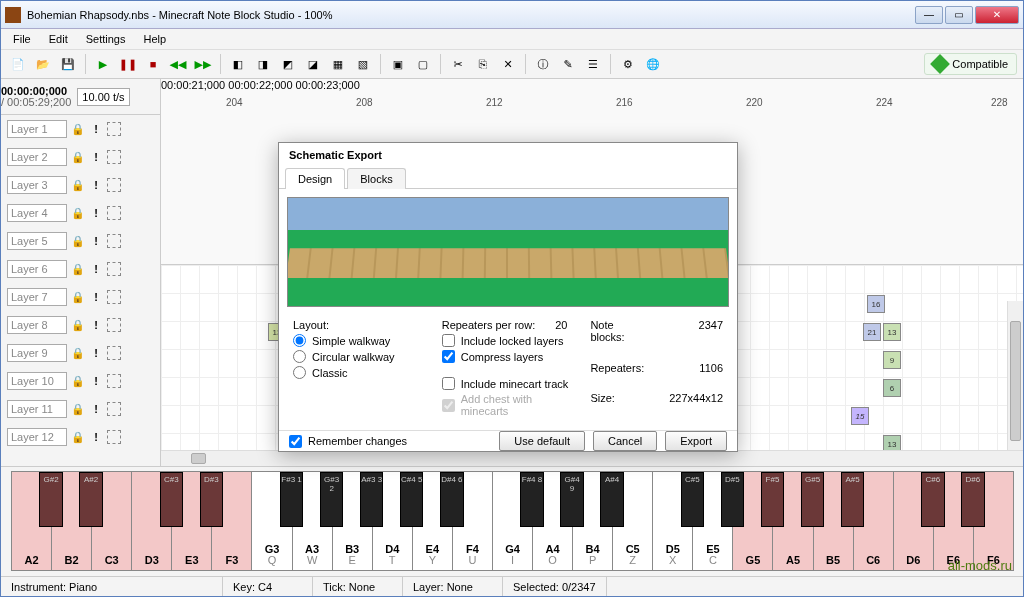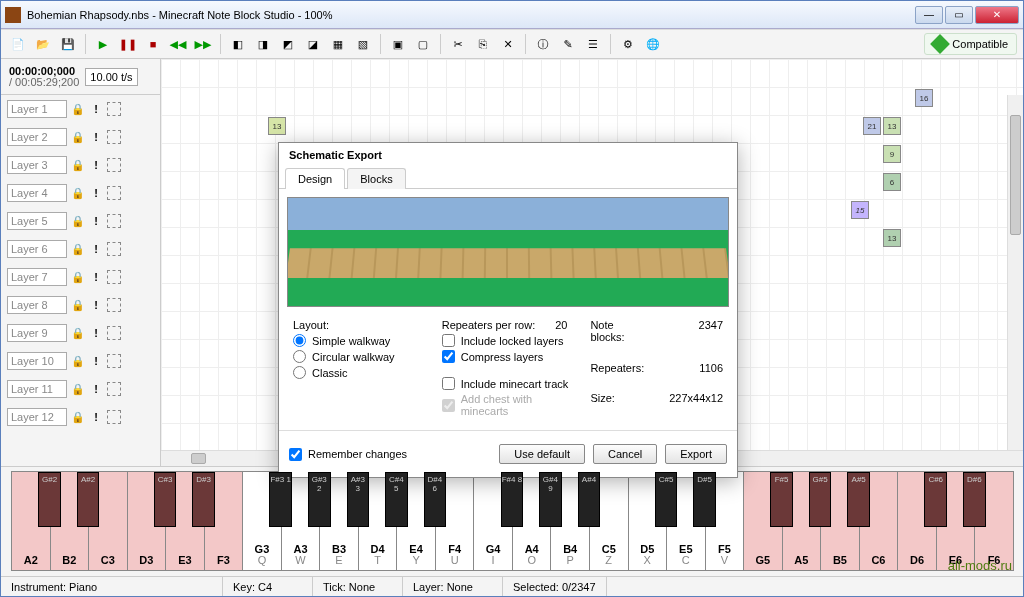--- a/index.html
+++ b/index.html
@@ -13,21 +13,21 @@
 .winbtn.close{background:linear-gradient(#e78,#c23);color:#fff;width:44px;}
 .menubar{height:20px;display:flex;align-items:center;padding:0 4px;gap:2px;background:#f4f4f4;}
 .menubar span{padding:2px 8px;}
 .toolbar{height:30px;background:#f4f4f4;border-top:1px solid #ddd;border-bottom:1px solid #ccc;display:flex;align-items:center;padding:0 6px;gap:3px;}
 .tbtn{width:22px;height:22px;border:1px solid transparent;display:flex;align-items:center;justify-content:center;border-radius:2px;}
 .tsep{width:1px;height:20px;background:#ccc;margin:0 3px;}
 .compat{margin-left:auto;display:flex;align-items:center;gap:5px;padding:3px 8px;border:1px solid #cce0cc;background:#f0f8f0;border-radius:3px;}
 .compat .dia{width:14px;height:14px;background:#3a3;transform:rotate(45deg);}
 .mainrow{flex:1;display:flex;overflow:hidden;}
 .leftcol{width:160px;background:#f4f4f4;border-right:1px solid #ccc;display:flex;flex-direction:column;}
-.timeheader{height:36px;border-bottom:1px solid #ccc;display:flex;align-items:center;padding:2px 8px;gap:6px;}
+.timeheader{height:36px;border-bottom:1px solid #ccc;display:flex;align-items:center;padding:2px 0;gap:6px;}
 .timeheader .times{font-size:10px;line-height:11px;}
 .tsbox{border:1px solid #aaa;padding:2px 4px;background:#fff;}
 .ruler{height:36px;background:#f9f9f9;border-bottom:1px solid #ccc;position:relative;flex:1;}
 .ruler .tick{position:absolute;top:18px;font-size:10px;color:#555;}
 .layers{flex:1;overflow:hidden;}
 .layer{height:28px;display:flex;align-items:center;gap:4px;padding:0 6px;}
 .layer input{width:60px;height:18px;border:1px solid #aaa;padding:0 3px;color:#888;background:#fff;}
 .layer .ic{width:14px;text-align:center;}
 .layer .box{width:14px;height:14px;border:1px dashed #888;}
 .grid{flex:1;background:#fff;position:relative;overflow:hidden;}
@@ -50,39 +50,45 @@
 .dialog .dtitle{padding:6px 10px;font-weight:bold;}
 .dialog .tabs{display:flex;border-bottom:1px solid #ccc;padding:0 6px;}
 .dialog .tab{padding:4px 12px;border:1px solid #ccc;border-bottom:none;background:#f4f4f4;margin-right:2px;border-radius:3px 3px 0 0;position:relative;top:1px;}
 .dialog .tab.active{background:#fff;}
 .dialog .preview{height:110px;background:linear-gradient(#8bb0d9 0%,#8bb0d9 30%,#2a5 30%,#2a5 100%);margin:8px;position:relative;overflow:hidden;border:1px solid #888;}
 .dialog .bridge{position:absolute;left:0;right:0;top:50px;height:30px;background:repeating-linear-gradient(90deg,#c9a86a 0 20px,#b8975a 20px 22px);transform:perspective(300px) rotateX(10deg);}
 .dialog .body{padding:4px 14px 10px 14px;display:flex;gap:20px;}
 .dialog .col{flex:1;}
 .dialog label{display:flex;align-items:center;gap:6px;margin:3px 0;}
 .dialog .stats{display:grid;grid-template-columns:auto auto;gap:3px 25px;}
-.dialog .footer{border-top:1px solid #ddd;padding:13px 10px;display:flex;align-items:center;gap:8px;}
+.dialog .footer{border-top:1px solid #ddd;padding:0 10px;display:flex;align-items:center;gap:8px;}
 .dialog button{padding:3px 14px;border:1px solid #888;background:linear-gradient(#fdfdfd,#e4e4e4);border-radius:2px;}
 .scrollbar-v{position:absolute;right:0;top:36px;bottom:0;width:16px;background:#f0f0f0;border-left:1px solid #ddd;}
 .scrollbar-v .thumb{position:absolute;left:2px;right:2px;top:20px;height:120px;background:#cdcdcd;border:1px solid #aaa;border-radius:2px;}
 .scrollbar-h{height:16px;background:#f0f0f0;border-top:1px solid #ddd;position:relative;}
 .scrollbar-h .thumb{position:absolute;top:2px;bottom:2px;left:30px;width:15px;background:#cdcdcd;border:1px solid #aaa;border-radius:2px;}
 </style>
 </head>
 <body>
 
 <div class="window">
  <div class="titlebar">
   <div class="icon"></div>
   <div class="title">Bohemian Rhapsody.nbs - Minecraft Note Block Studio - 100%</div>
   <div class="winbtns">
    <div class="winbtn">—</div>
    <div class="winbtn">▭</div>
    <div class="winbtn close">✕</div>
   </div>
+ </div>
+ <div class="menubar">
+  <span>File</span>
+  <span>Edit</span>
+  <span>Settings</span>
+  <span>Help</span>
  </div>
  <div class="toolbar">
   <div class="tbtn">📄</div>
   <div class="tbtn">📂</div>
   <div class="tbtn">💾</div>
   <div class="tsep"></div>
   <div class="tbtn" style="color:#090">▶</div>
   <div class="tbtn" style="color:#a00">❚❚</div>
   <div class="tbtn" style="color:#a00">■</div>
   <div class="tbtn" style="color:#090">◀◀</div>
@@ -192,26 +198,38 @@
           </div>
           <div class="layer">
             <input value="Layer 12" style="">
             <span class="ic">🔒</span>
             <span class="ic"><b>!</b></span>
             <span class="box"></span>
           </div>
         </div>
   </div>
   <div style="flex:1;display:flex;flex-direction:column;position:relative">
+   <div class="ruler">
+    <span class="lbl" style="left:230px;top:2px">00:00:21;000</span>
+    <span class="lbl" style="left:490px;top:2px">00:00:22;000</span>
+    <span class="lbl" style="left:745px;top:2px">00:00:23;000</span>
+    <span class="tick" style="left:65px">204</span>
+    <span class="tick" style="left:195px">208</span>
+    <span class="tick" style="left:325px">212</span>
+    <span class="tick" style="left:455px">216</span>
+    <span class="tick" style="left:585px">220</span>
+    <span class="tick" style="left:715px">224</span>
+    <span class="tick" style="left:830px">228</span>
+   </div>
    <div class="grid">
     <div class="gridlines"></div>
     <div id="notes">
             <div class="note" style="top: 58px; left: 107px; background: rgb(214, 229, 168);">13</div>
             <div class="note" style="top: 58px; left: 702px; background: rgb(191, 201, 232);">21</div>
-            <div class="note" style="top: 30px; left: 754px; background: rgb(191, 201, 232);">16</div>
+            <div class="note" style="top: 30px; left: 706px; background: rgb(191, 201, 232);">16</div>
             <div class="note" style="top: 58px; left: 722px; background: rgb(201, 224, 179);">13</div>
             <div class="note" style="top: 86px; left: 722px; background: rgb(201, 224, 179);">9</div>
             <div class="note" style="top: 114px; left: 722px; background: rgb(176, 208, 176);">6</div>
             <div class="note" style="top: 142px; left: 690px; background: #c4b5fd; font-style: italic;">15</div>
             <div class="note" style="top: 170px; left: 722px; background: rgb(176, 208, 176);">13</div>
           </div>
     <div class="scrollbar-v">
             <div class="thumb"></div>
           </div>
    </div>
@@ -289,23 +307,20 @@
       <div class="key white">
         <div class="klabel"><b>C5</b><br><span class="sub">Z</span></div>
       </div>
       <div class="key white">
         <div class="klabel"><b>D5</b><br><span class="sub">X</span></div>
         <div class="black">C#5</div>
       </div>
       <div class="key white">
         <div class="klabel"><b>E5</b><br><span class="sub">C</span></div>
         <div class="black">D#5</div>
-      </div>
-      <div class="key white">
-        <div class="klabel"><b>F5</b><br><span class="sub">V</span></div>
       </div>
       <div class="key white dim">
         <div class="klabel"><b>G5</b></div>
         <div class="black dim">F#5</div>
       </div>
       <div class="key white dim">
         <div class="klabel"><b>A5</b></div>
         <div class="black dim">G#5</div>
       </div>
       <div class="key white dim">

